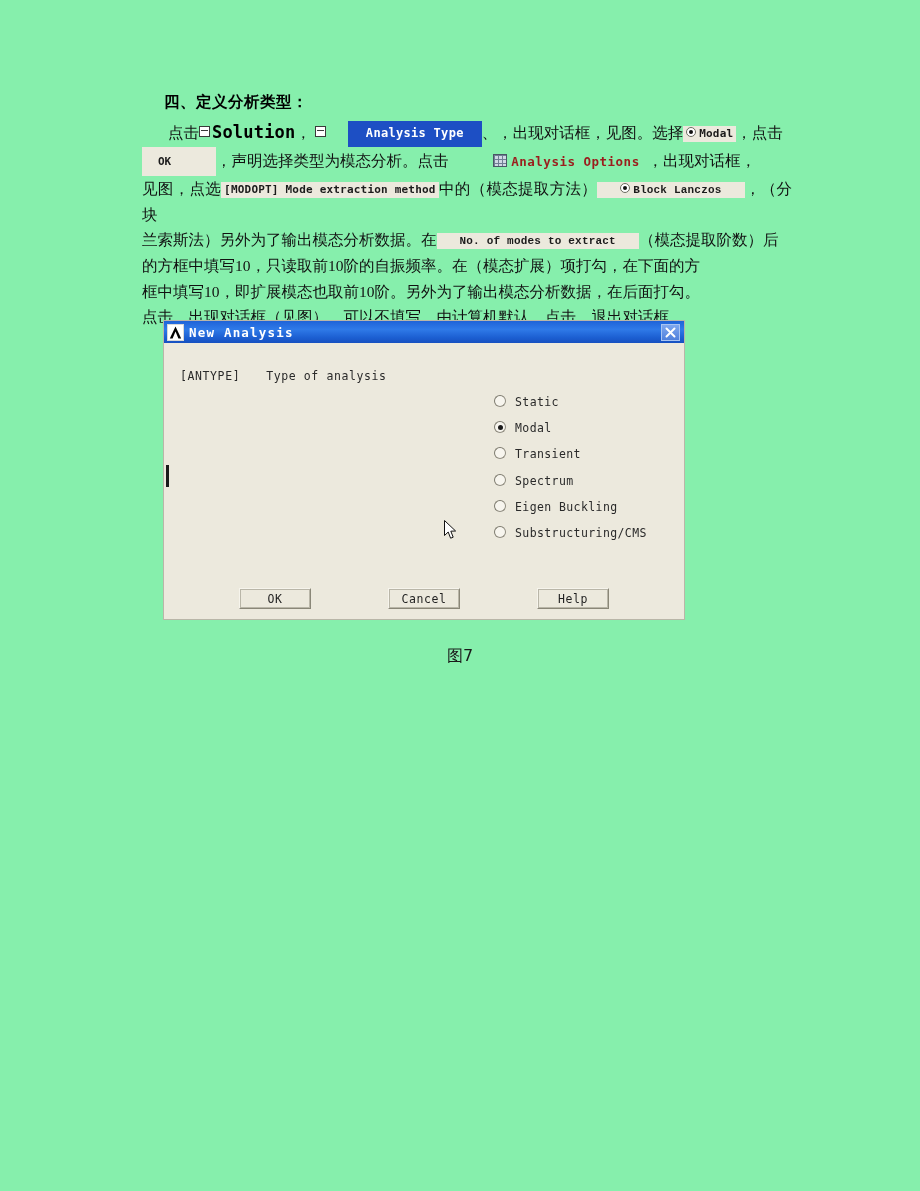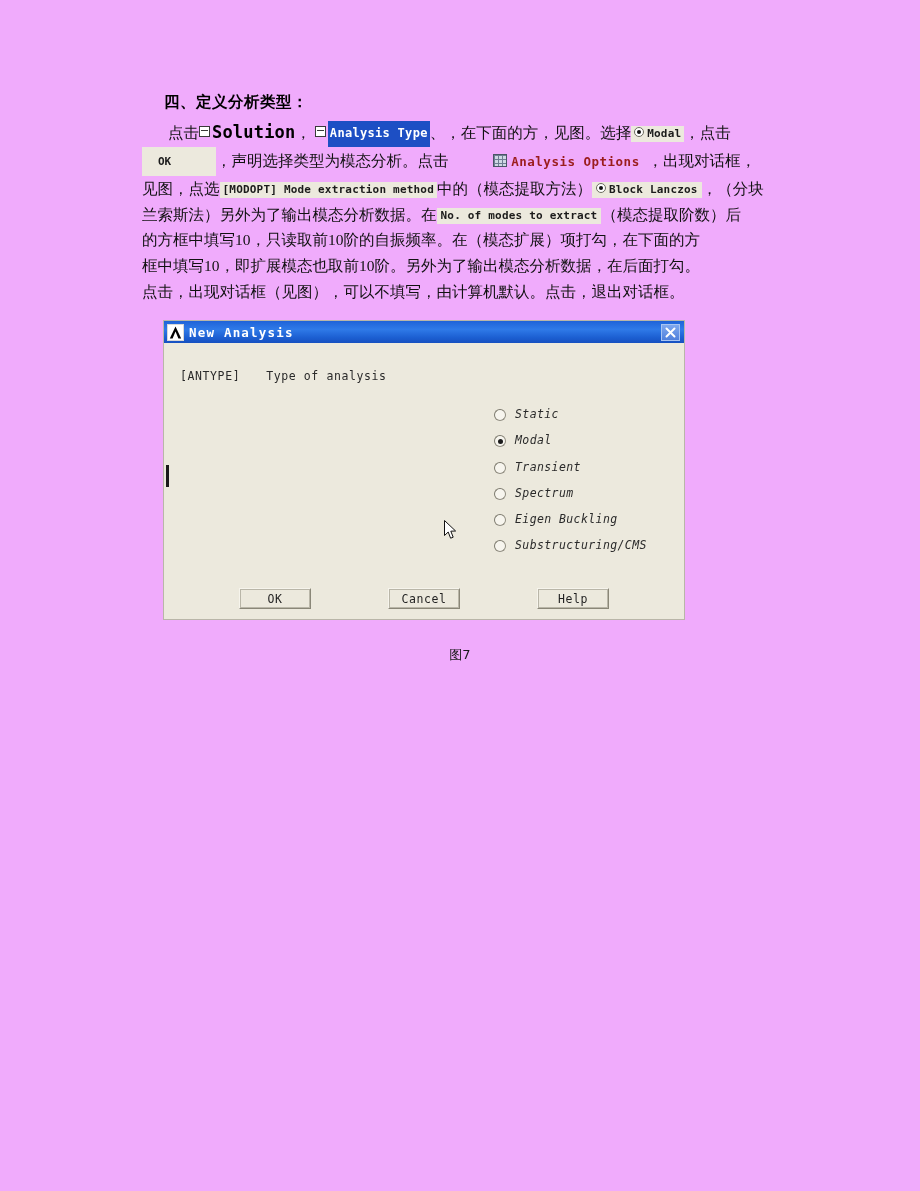--- a/index.html
+++ b/index.html
@@ -13,21 +13,21 @@
     font-family: "Liberation Serif", serif;
     position: relative;
     overflow: hidden;
   }
 
   .page {
     position: absolute;
     left: 0; top: 0;
     width: 920px;
     height: 1191px;
-    background: #f0abfc;
+    background: #86efac;
   }
 
   
   .doc {
     position: absolute;
     left: 142px;
     top: 92px;
     width: 650px;
   }
 
@@ -58,21 +58,21 @@
     font-family: "DejaVu Sans Mono", monospace;
     font-size: 11px;
     font-weight: bold;
     color: #1b1b1b;
     line-height: 14px;
     padding: 1px 3px;
     vertical-align: 1px;
     letter-spacing: 0.2px;
     white-space: nowrap;
   }
-  .snip.wide { padding: 1px 4px; }
+  .snip.wide { padding: 1px 23px; font-family: Liberation Mono, monospace; }
   .snip-ok {
     display: inline-block;
     background: #ece9dd;
     font-family: "DejaVu Sans Mono", monospace;
     font-size: 11px;
     font-weight: bold;
     color: #1b1b1b;
     padding: 2px 4px 2px 4px;
     width: 66px;
     text-align: left;
@@ -80,24 +80,25 @@
     vertical-align: 1px;
     white-space: nowrap;
   }
   .hl-blue {
     display: inline-block;
     background: #1d4fc4;
     color: #ffffff;
     font-family: "DejaVu Sans Mono", monospace;
     font-size: 12px;
     font-weight: bold;
-    padding: 0px 2px;
+    padding: 0px 18px;
     letter-spacing: 0.3px;
     vertical-align: 1px;
     white-space: nowrap;
+    margin-left: 20px;
   }
   .solution-label {
     font-family: "DejaVu Sans Mono", monospace;
     font-size: 17px;
     font-weight: bold;
     color: #000;
     letter-spacing: 0.2px;
   }
   .tree-box {
     display: inline-block;
@@ -230,23 +231,22 @@
   }
 
   .radio-list {
     position: absolute;
     left: 330px;
     top: 52px;
     width: 180px;
   }
   .radio-row {
     display: flex;
-    align-items: flex-end;
+    align-items: flex-start;
     height: 26.2px;
-    font-style: italic;
   }
   .rb {
     width: 10px; height: 10px;
     border-radius: 50%;
     border: 1px solid #908d80;
     border-top-color: #7d7a6e;
     border-left-color: #7d7a6e;
     background: #f7f5ee;
     position: relative;
     margin-right: 9px;
@@ -304,37 +304,37 @@
     height: 21px;
   }
 
   .figcap {
     position: absolute;
     left: 0;
     top: 646px;
     width: 920px;
     text-align: center;
     font-family: "DejaVu Sans", sans-serif;
-    font-size: 13px;
+    font-size: 16px;
     color: #1a1a1a;
   }
 </style>
 </head>
 <body>
 
 <div class="page">
 
   <div class="doc">
 
     <div class="heading">四、定义分析类型：</div>
 
     <div class="para">
       <p>
         <span class="indent"></span><span>点击</span><span class="tree-box"></span><span class="solution-label">Solution</span><span>，</span>
-        <span class="tree-box"></span><span class="hl-blue">Analysis Type</span><span>、，在下面的方，见图。选择</span><span class="snip"><span class="radio-inline"></span><span>Modal</span></span><span>，点击</span>
+        <span class="tree-box"></span><span class="hl-blue">Analysis Type</span><span>、，出现对话框，见图。选择</span><span class="snip"><span class="radio-inline"></span><span>Modal</span></span><span>，点击</span>
       </p>
       <p>
         <span class="snip-ok">OK</span><span>，声明选择类型为模态分析。点击</span>
         &nbsp;<span class="ansys-opt"><span class="grid-icon"></span><span>Analysis Options</span></span>&nbsp;&nbsp;<span>，出现对话框，</span>
       </p>
       <p>
         <span>见图，点选</span><span class="snip">[MODOPT] Mode extraction method</span><span>中的（模态提取方法）</span><span class="snip wide"><span class="radio-inline"></span><span>Block Lanczos</span></span><span>，（分块</span>
       </p>
       <p>
         <span>兰索斯法）另外为了输出模态分析数据。在</span><span class="snip wide">No. of modes to extract</span><span>（模态提取阶数）后</span>

